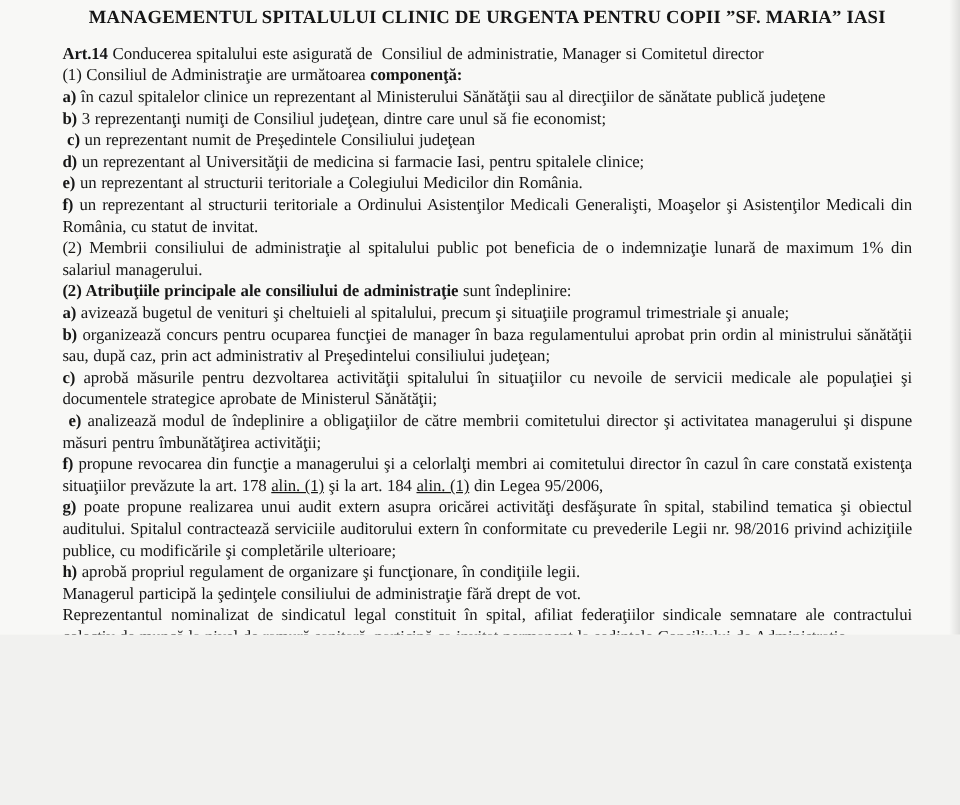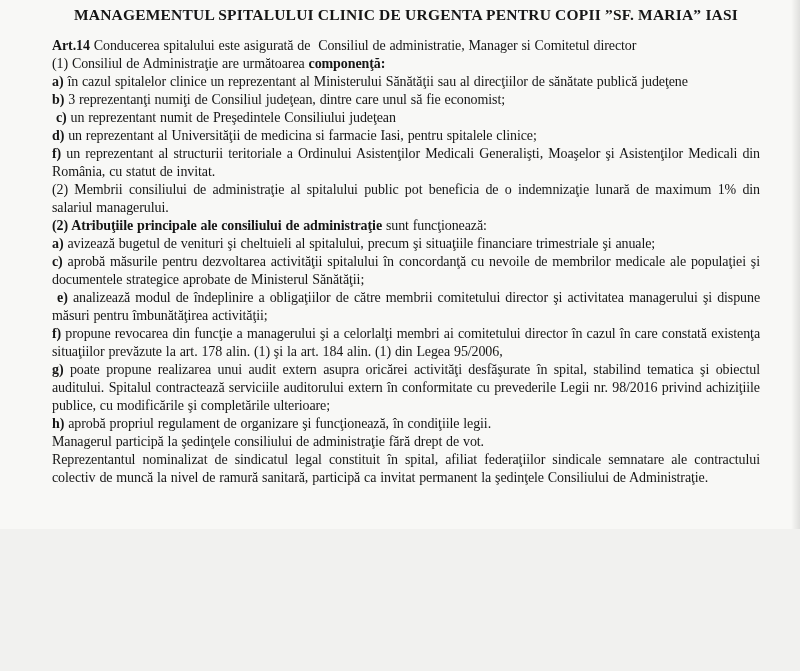--- a/index.html
+++ b/index.html
@@ -31,21 +31,21 @@
   .para {
     margin: 0;
     text-align: justify;
     font-size: 14px;
     line-height: 18px;
     letter-spacing: -0.1px;
     white-space: pre-wrap;
     word-spacing: 0.5px;
   }
   .b { font-weight: bold; }
-  .u { }
+  .u { text-decoration: underline; }
   .scan-edge {
     position: absolute;
     top: 0;
     right: 0;
     width: 9px;
     height: 671px;
     background: linear-gradient(to right, rgba(0,0,0,0), rgba(0,0,0,0.10));
     pointer-events: none;
   }
 </style>
@@ -54,26 +54,28 @@
 
 <div class="page">
   <div class="doc-title">MANAGEMENTUL SPITALULUI CLINIC DE URGENTA PENTRU COPII ”SF. MARIA” IASI</div>
   <div id="doc-body">
       <p class="para"><span class="b">Art.14 </span><span>Conducerea spitalului este asigurată de  Consiliul de administratie, Manager si Comitetul director</span></p>
       <p class="para"><span>(1) Consiliul de Administraţie are următoarea </span><span class="b">componenţă:</span></p>
       <p class="para"><span class="b">a) </span><span>în cazul spitalelor clinice un reprezentant al Ministerului Sănătăţii sau al direcţiilor de sănătate publică judeţene</span></p>
       <p class="para"><span class="b">b) </span><span>3 reprezentanţi numiţi de Consiliul judeţean, dintre care unul să fie economist;</span></p>
       <p class="para"><span class="b"> c) </span><span>un reprezentant numit de Preşedintele Consiliului judeţean</span></p>
       <p class="para"><span class="b">d) </span><span>un reprezentant al Universităţii de medicina si farmacie Iasi, pentru spitalele clinice;</span></p>
+      <p class="para"><span class="b">e) </span><span>un reprezentant al structurii teritoriale a Colegiului Medicilor din România.</span></p>
       <p class="para"><span class="b">f)</span><span> un reprezentant al structurii teritoriale a Ordinului Asistenţilor Medicali Generalişti, Moaşelor şi Asistenţilor Medicali din România, cu statut de invitat.</span></p>
       <p class="para"><span>(2) Membrii consiliului de administraţie al spitalului public pot beneficia de o indemnizaţie lunară de maximum 1% din salariul managerului.</span></p>
-      <p class="para"><span class="b">(2) Atribuţiile principale ale consiliului de administraţie </span><span>sunt funcţionează:</span></p>
-      <p class="para"><span class="b">a) </span><span>avizează bugetul de venituri şi cheltuieli al spitalului, precum şi situaţiile financiare trimestriale şi anuale;</span></p>
-      <p class="para"><span class="b">c) </span><span>aprobă măsurile pentru dezvoltarea activităţii spitalului în concordanţă cu nevoile de membrilor medicale ale populaţiei şi documentele strategice aprobate de Ministerul Sănătăţii;</span></p>
+      <p class="para"><span class="b">(2) Atribuţiile principale ale consiliului de administraţie </span><span>sunt îndeplinire:</span></p>
+      <p class="para"><span class="b">a) </span><span>avizează bugetul de venituri şi cheltuieli al spitalului, precum şi situaţiile programul trimestriale şi anuale;</span></p>
+      <p class="para"><span class="b">b) </span><span>organizează concurs pentru ocuparea funcţiei de manager în baza regulamentului aprobat prin ordin al ministrului sănătăţii sau, după caz, prin act administrativ al Preşedintelui consiliului judeţean;</span></p>
+      <p class="para"><span class="b">c) </span><span>aprobă măsurile pentru dezvoltarea activităţii spitalului în situaţiilor cu nevoile de servicii medicale ale populaţiei şi documentele strategice aprobate de Ministerul Sănătăţii;</span></p>
       <p class="para"><span class="b"> e) </span><span>analizează modul de îndeplinire a obligaţiilor de către membrii comitetului director şi activitatea managerului şi dispune măsuri pentru îmbunătăţirea activităţii;</span></p>
       <p class="para"><span class="b">f) </span><span>propune revocarea din funcţie a managerului şi a celorlalţi membri ai comitetului director în cazul în care constată existenţa situaţiilor prevăzute la art. 178 </span><span class="u">alin. (1)</span><span> şi la art. 184 </span><span class="u">alin. (1)</span><span> din Legea 95/2006,</span></p>
       <p class="para"><span class="b">g) </span><span>poate propune realizarea unui audit extern asupra oricărei activităţi desfăşurate în spital, stabilind tematica şi obiectul auditului. Spitalul contractează serviciile auditorului extern în conformitate cu prevederile Legii nr. 98/2016 privind achiziţiile publice, cu modificările şi completările ulterioare;</span></p>
-      <p class="para"><span class="b">h) </span><span>aprobă propriul regulament de organizare şi funcţionează, în condiţiile legii.</span></p>
+      <p class="para"><span class="b">h) </span><span>aprobă propriul regulament de organizare şi funcţionare, în condiţiile legii.</span></p>
       <p class="para"><span>Managerul participă la şedinţele consiliului de administraţie fără drept de vot.</span></p>
       <p class="para"><span>Reprezentantul nominalizat de sindicatul legal constituit în spital, afiliat federaţiilor sindicale semnatare ale contractului colectiv de muncă la nivel de ramură sanitară, participă ca invitat permanent la şedinţele Consiliului de Administraţie.</span></p>
     </div>
   <div class="scan-edge"></div>
 </div>
 
 </body></html>

